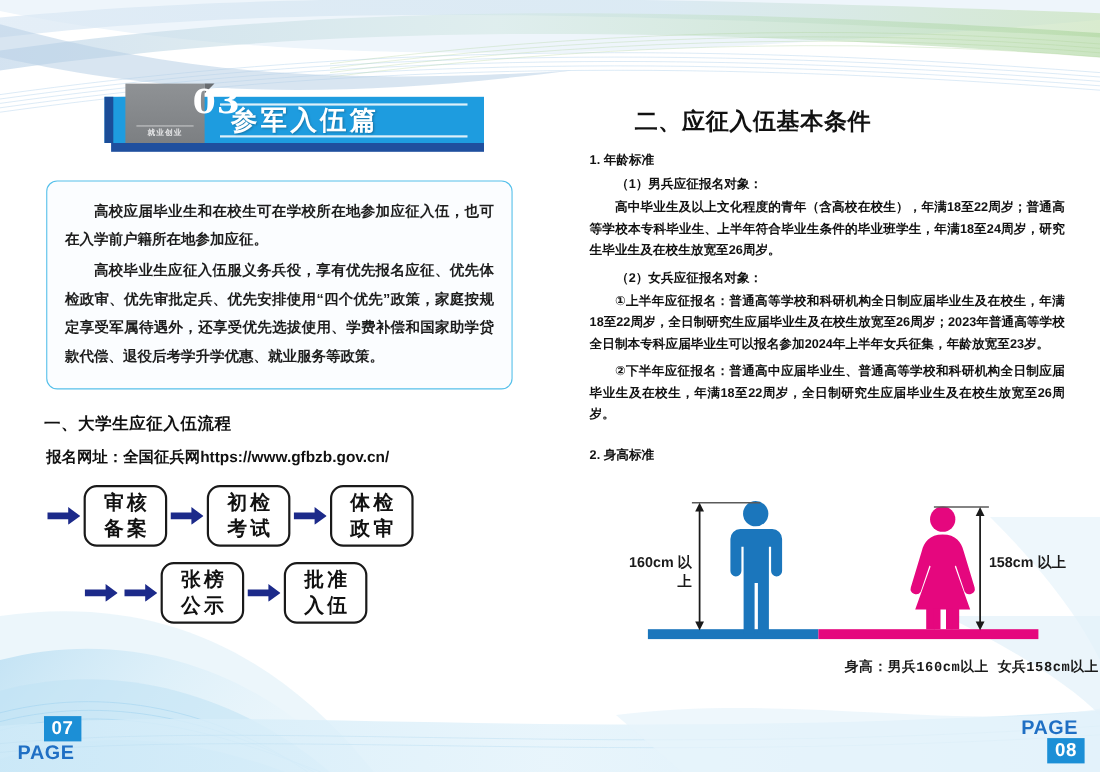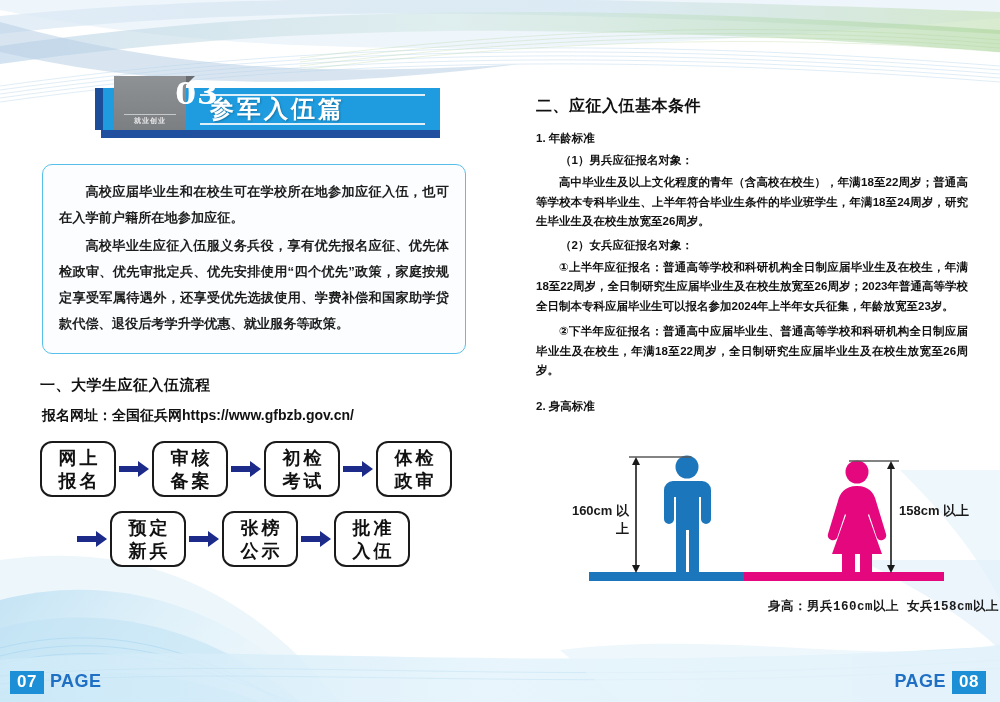--- a/index.html
+++ b/index.html
@@ -29,25 +29,26 @@
     width: 1000px; height: 702px;
     pointer-events: none;
   }
   .deco svg { display: block; }
 
   
   .footer-left, .footer-right {
     position: absolute;
     bottom: 8px;
     display: flex;
-    align-items: flex-start;
+    align-items: flex-end;
     gap: 0px;
     font-weight: bold;
     font-size: 17px;
     letter-spacing: 0.5px;
+    flex-direction: column;
   }
   .footer-left { left: 10px; }
   .footer-right { right: 14px; }
   .pg-num {
     background: #1c8fd6;
     color: #ffffff;
     padding: 1px 7px 2px 7px;
     font-size: 17px;
     font-weight: bold;
     line-height: 20px;
@@ -247,25 +248,26 @@
   .arrow svg { display: block; }
 
   
   .col-right {
     position: absolute;
     left: 536px;
     top: 96px;
     width: 432px;
   }
   .r-heading {
-    font-size: 16px;
+    font-size: 21px;
     font-weight: bold;
     color: #111111;
     letter-spacing: 0.5px;
     margin-bottom: 14px;
+    margin-left: 41px;
   }
   .r-sub {
     font-size: 11.5px;
     font-weight: bold;
     color: #111111;
     margin-bottom: 7px;
   }
   .r-item {
     font-size: 11.5px;
     font-weight: bold;
@@ -407,24 +409,20 @@
       <p>高校毕业生应征入伍服义务兵役，享有优先报名应征、优先体检政审、优先审批定兵、优先安排使用“四个优先”政策，家庭按规定享受军属待遇外，还享受优先选拔使用、学费补偿和国家助学贷款代偿、退役后考学升学优惠、就业服务等政策。</p>
     </div>
 
     <div class="sec-heading">一、大学生应征入伍流程</div>
     <div class="sec-url">报名网址：全国征兵网https://www.gfbzb.gov.cn/</div>
 
     <div class="flow">
 
       <div class="flow-row row1">
 
-        <div class="flow-box">
-          <span>网上</span>
-          <span>报名</span>
-        </div>
 
         <div class="arrow">
           <svg width="30" height="16" viewBox="0 0 30 16">
               <path d="M0,5 L19,5 L19,0 L30,8 L19,16 L19,11 L0,11 Z" fill="#1c2a8a"></path>
             </svg>
         </div>
 
         <div class="flow-box">
           <span>审核</span>
           <span>备案</span>
@@ -454,24 +452,20 @@
       </div>
 
       <div class="flow-row row2">
 
         <div class="arrow">
           <svg width="30" height="16" viewBox="0 0 30 16">
               <path d="M0,5 L19,5 L19,0 L30,8 L19,16 L19,11 L0,11 Z" fill="#1c2a8a"></path>
             </svg>
         </div>
 
-        <div class="flow-box">
-          <span>预定</span>
-          <span>新兵</span>
-        </div>
 
         <div class="arrow">
           <svg width="30" height="16" viewBox="0 0 30 16">
               <path d="M0,5 L19,5 L19,0 L30,8 L19,16 L19,11 L0,11 Z" fill="#1c2a8a"></path>
             </svg>
         </div>
 
         <div class="flow-box">
           <span>张榜</span>
           <span>公示</span>

